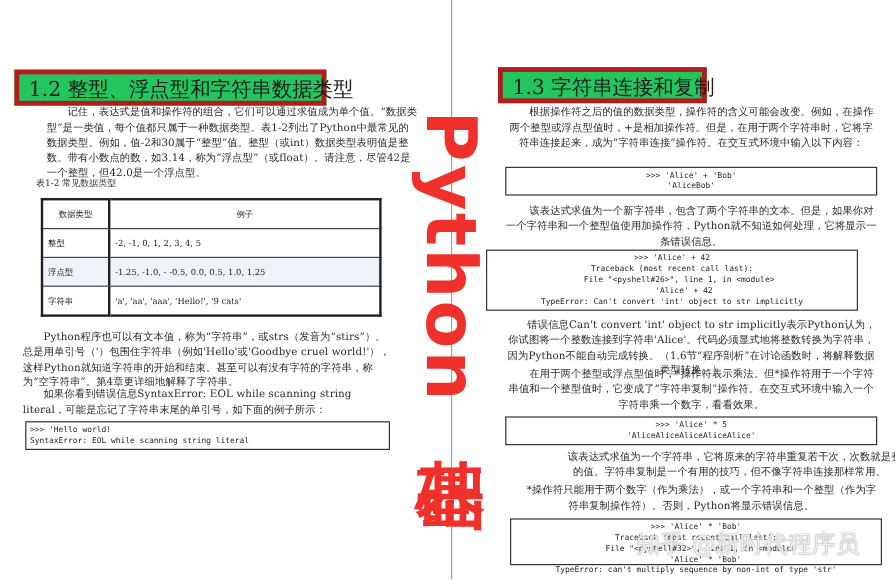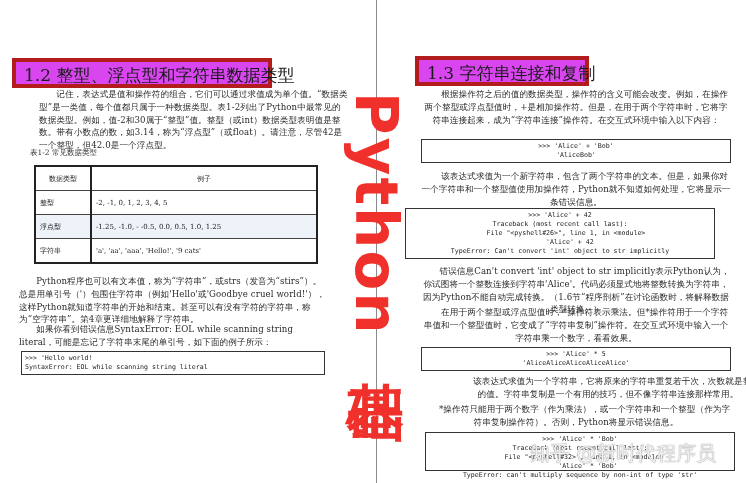--- a/index.html
+++ b/index.html
@@ -5,21 +5,21 @@
   html, body { margin:0; padding:0; }
   body {
     width:746px; height:483px; overflow:hidden; position:relative;
     background:#ffffff; font-family:"DejaVu Serif", serif; color:#222;
   }
   .page { position:absolute; top:0; height:483px; background:#fff; }
   .page-left { left:0; width:376px; }
   .page-right { left:377px; width:369px;text-align:center; }
   .divider { position:absolute; left:376px; top:0; width:1px; height:483px; background:#8a8a8a; }
   .section-title {
-    position:absolute; border:4px solid #b31c1c; background:#d946ef;
+    position:absolute; border:4px solid #b31c1c; background:#22c55e;
     font-family:"DejaVu Serif", serif; font-size:17px; color:#1a1a1a;
     padding:0 8px; line-height:26px; box-sizing:border-box; white-space:nowrap;
   }
   .para {
     position:absolute; font-size:8.6px; line-height:12.8px; color:#2a2a2a;
     text-indent:2em; margin:0; letter-spacing:0.1px;
   }
   .caption { position:absolute; font-size:7.5px; color:#333; text-align:left; }
   .codebox {
     position:absolute; border:1.5px solid #333; background:#fff;

